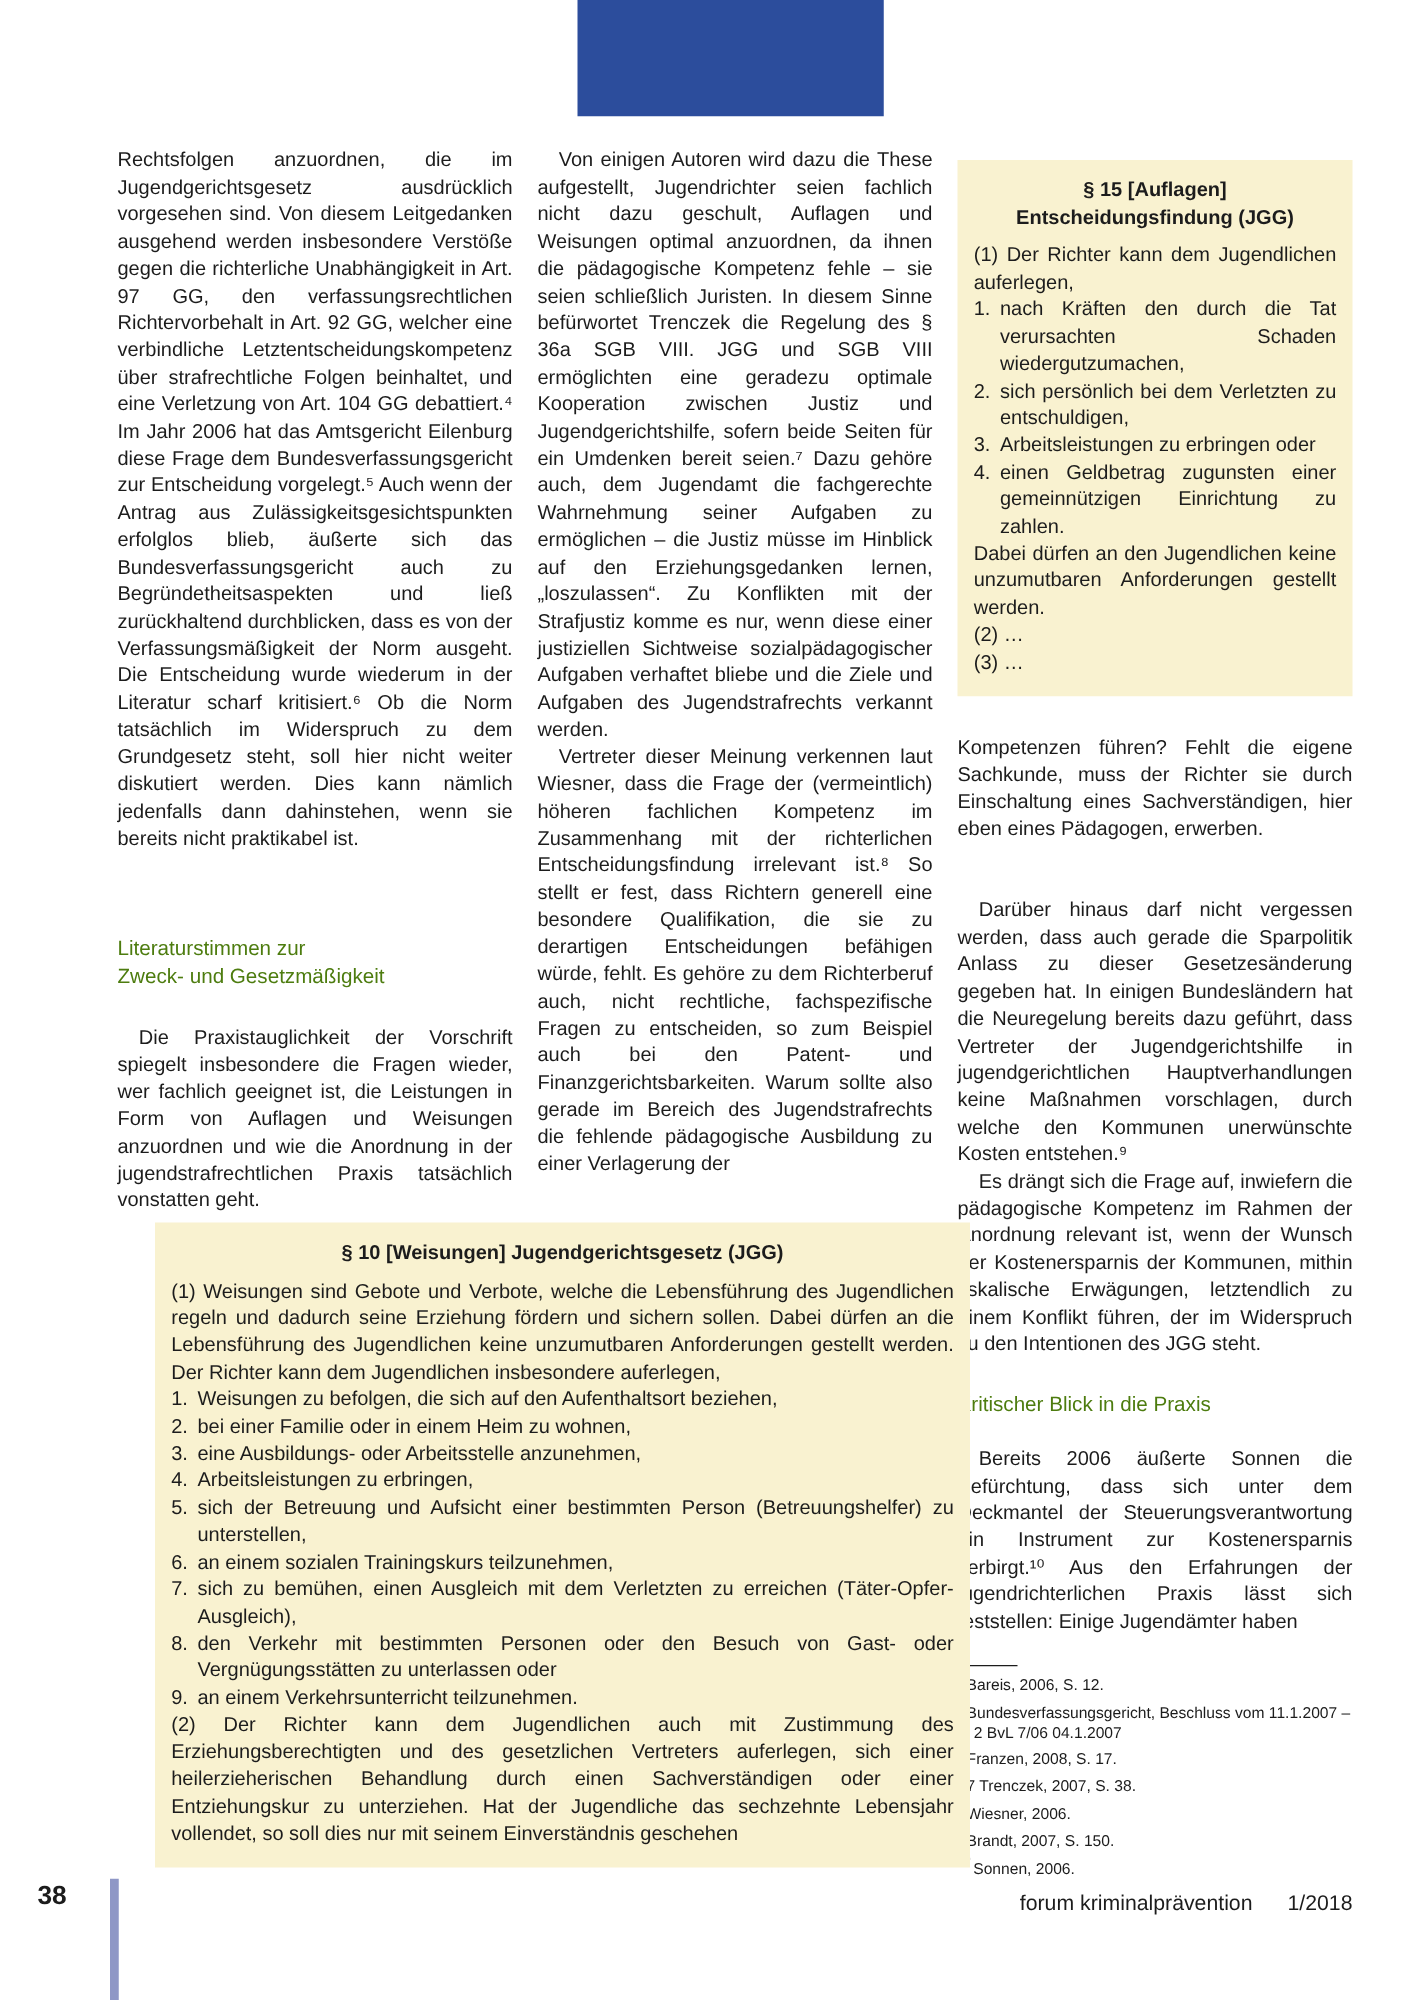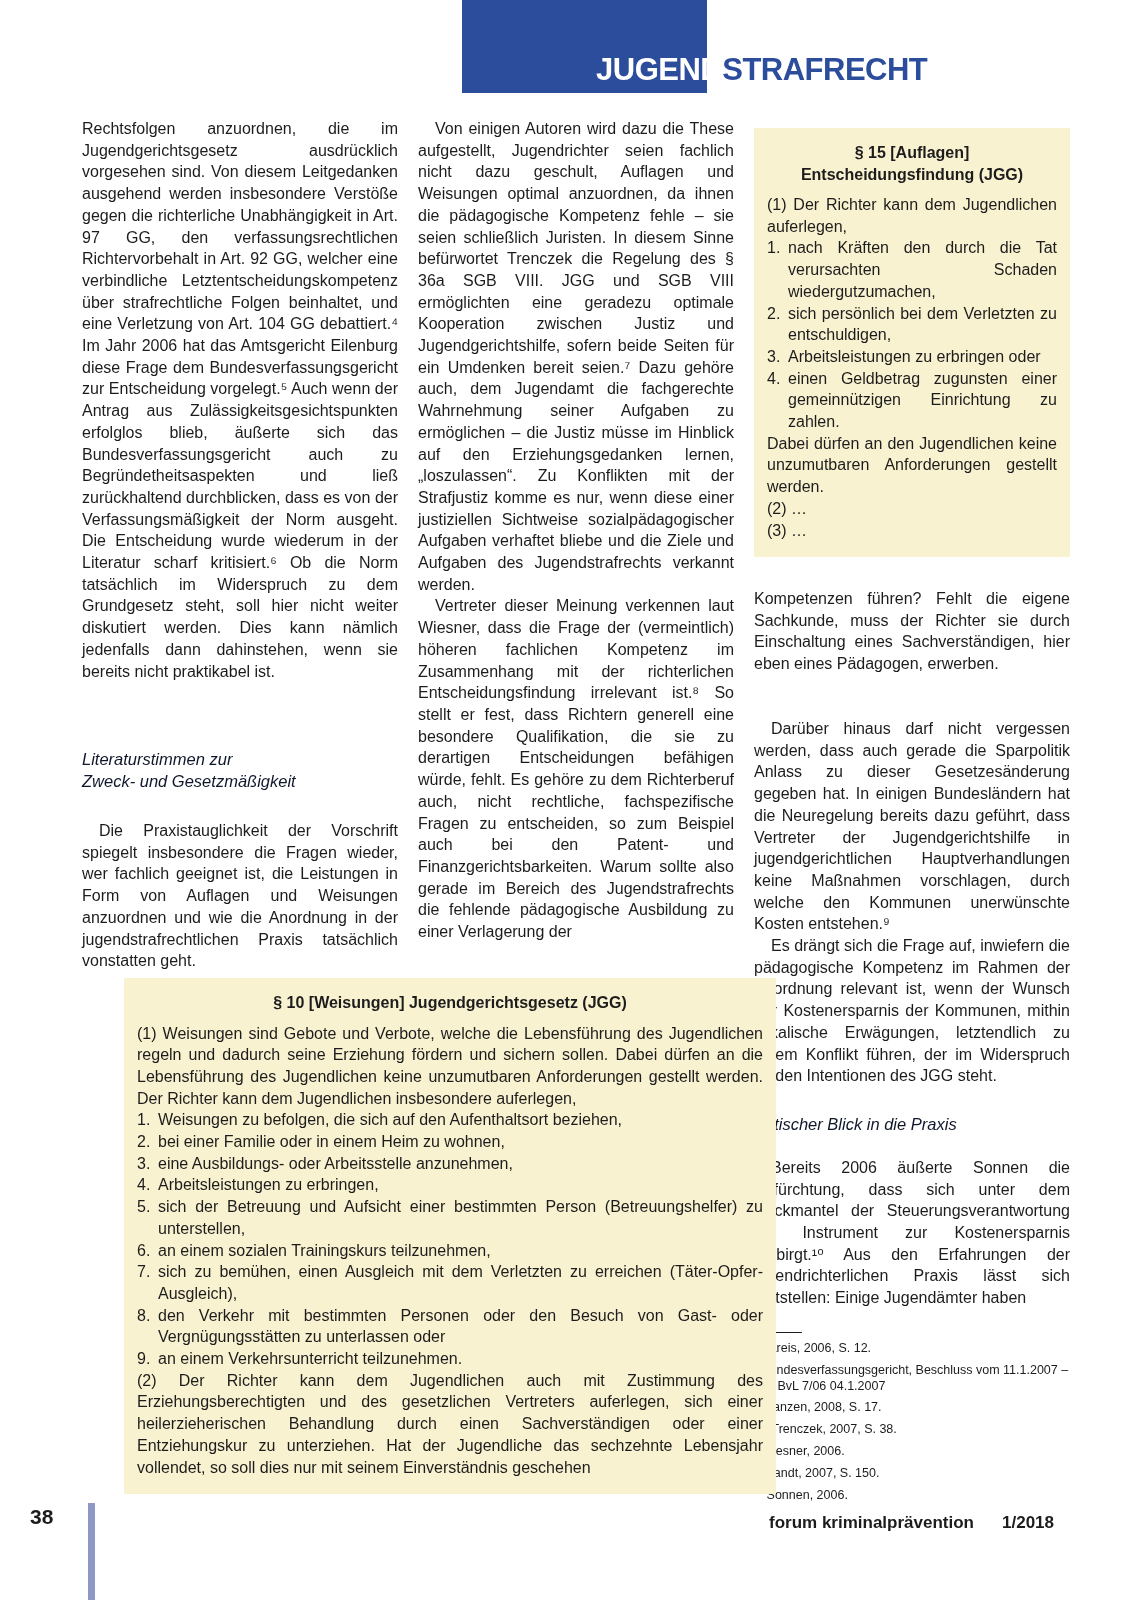--- a/index.html
+++ b/index.html
@@ -7,29 +7,29 @@
         font-family:"Liberation Sans","DejaVu Sans",sans-serif;color:#1c1c1c;}
 
   
   .hdr-box{position:absolute;left:462px;top:0;width:245px;height:93px;background:#2c4d9c;}
   .hdr-title{position:absolute;left:596px;top:52px;white-space:nowrap;
              font-size:31px;font-weight:bold;letter-spacing:-0.5px;}
   .hdr-title .w{color:#ffffff;}
   .hdr-title .b{color:#2c4d9c;}
 
   
-  .col{position:absolute;top:118px;width:316px;}
+  .col{position:absolute;top:118px;width:316px;margin-left:12px;}
   .col1{left:82px;height:862px;}
   .col2{left:418px;height:862px;}
   .col3{left:754px;height:1482px;}
 
   p.body{margin:0;font-size:16px;line-height:21.7px;text-align:justify;hyphens:auto;}
   p.ind{text-indent:17px;}
 
-  .subhead{color:#0f172a;font-size:16.5px;line-height:22px;font-weight:normal;font-style:italic;}
+  .subhead{color:#4d7c0f;font-size:16.5px;line-height:22px;font-weight:normal;}
 
   .abs{position:absolute;left:0;right:0;}
 
   
   .lawbox{background:#f9f2d0;padding:14px 13px 16px 13px;box-sizing:border-box;}
   .lawbox .btitle{font-weight:bold;font-size:16px;line-height:21.5px;text-align:center;margin-bottom:9px;}
   .lawbox p{margin:0;font-size:16px;line-height:21.7px;text-align:justify;hyphens:auto;}
   .li{position:relative;padding-left:21px;font-size:16px;line-height:21.7px;text-align:justify;hyphens:auto;}
   .li .num{position:absolute;left:0;top:0;}
 
@@ -37,32 +37,29 @@
 
   
   .footnotes{font-size:12.5px;line-height:15.8px;}
   .fn-rule{width:48px;border-top:1px solid #1c1c1c;margin-bottom:8px;}
   .fn{padding-left:13px;text-indent:-13px;margin-bottom:6px;}
   .fn sup{font-size:9.5px;line-height:0;position:relative;top:-3px;margin-right:2px;}
 
   
   .pg-num{position:absolute;left:30px;top:1505px;font-size:21px;font-weight:bold;}
   .ftr-bar{position:absolute;left:88px;top:1503px;width:7px;height:97px;background:#8f97c6;}
-  .ftr-right{position:absolute;right:78px;top:1513px;font-size:17px;font-weight:bold;white-space:nowrap;}
+  .ftr-right{position:absolute;right:50px;top:1513px;font-size:17px;font-weight:normal;white-space:nowrap;}
   .ftr-right .issue{margin-left:28px;}
 </style>
 </head>
 <body>
 
 <div class="page">
 
   <div class="hdr-box"></div>
-  <div class="hdr-title">
-    <span class="w">JUGEND</span><span class="b">STRAFRECHT</span>
-  </div>
 
   <div class="col col1" style="position:absolute;">
     <p class="body abs" style="top:0;">Rechtsfolgen anzuordnen, die im Jugendgerichtsgesetz ausdrücklich vorgesehen sind. Von diesem Leitgedanken ausgehend werden insbesondere Verstöße gegen die richterliche Unabhängigkeit in Art. 97 GG, den verfassungsrechtlichen Richtervorbehalt in Art. 92 GG, welcher eine verbindliche Letztentscheidungskompetenz über strafrechtliche Folgen beinhaltet, und eine Verletzung von Art. 104 GG debattiert.⁴ Im Jahr 2006 hat das Amtsgericht Eilenburg diese Frage dem Bundesverfassungsgericht zur Entscheidung vorgelegt.⁵ Auch wenn der Antrag aus Zulässigkeitsgesichtspunkten erfolglos blieb, äußerte sich das Bundesverfassungsgericht auch zu Begründetheitsaspekten und ließ zurückhaltend durchblicken, dass es von der Verfassungsmäßigkeit der Norm ausgeht. Die Entscheidung wurde wiederum in der Literatur scharf kritisiert.⁶ Ob die Norm tatsächlich im Widerspruch zu dem Grundgesetz steht, soll hier nicht weiter diskutiert werden. Dies kann nämlich jedenfalls dann dahinstehen, wenn sie bereits nicht praktikabel ist.</p>
     <div class="subhead abs" style="top:630px;">
       <div>Literaturstimmen zur</div>
       <div>Zweck- und Gesetzmäßigkeit</div>
     </div>
     <p class="body ind abs" style="top:702px;">Die Praxistauglichkeit der Vorschrift spiegelt insbesondere die Fragen wieder, wer fachlich geeignet ist, die Leistungen in Form von Auflagen und Weisungen anzuordnen und wie die Anordnung in der jugendstrafrechtlichen Praxis tatsächlich vonstatten geht.</p>
   </div>
 

